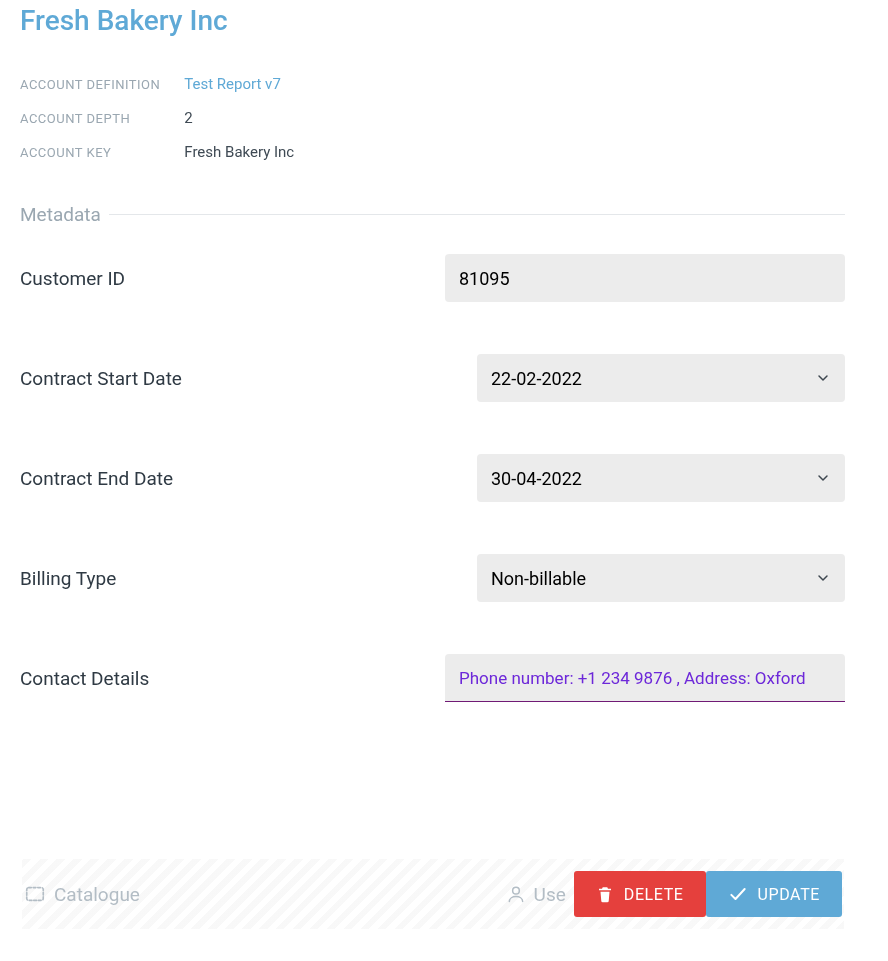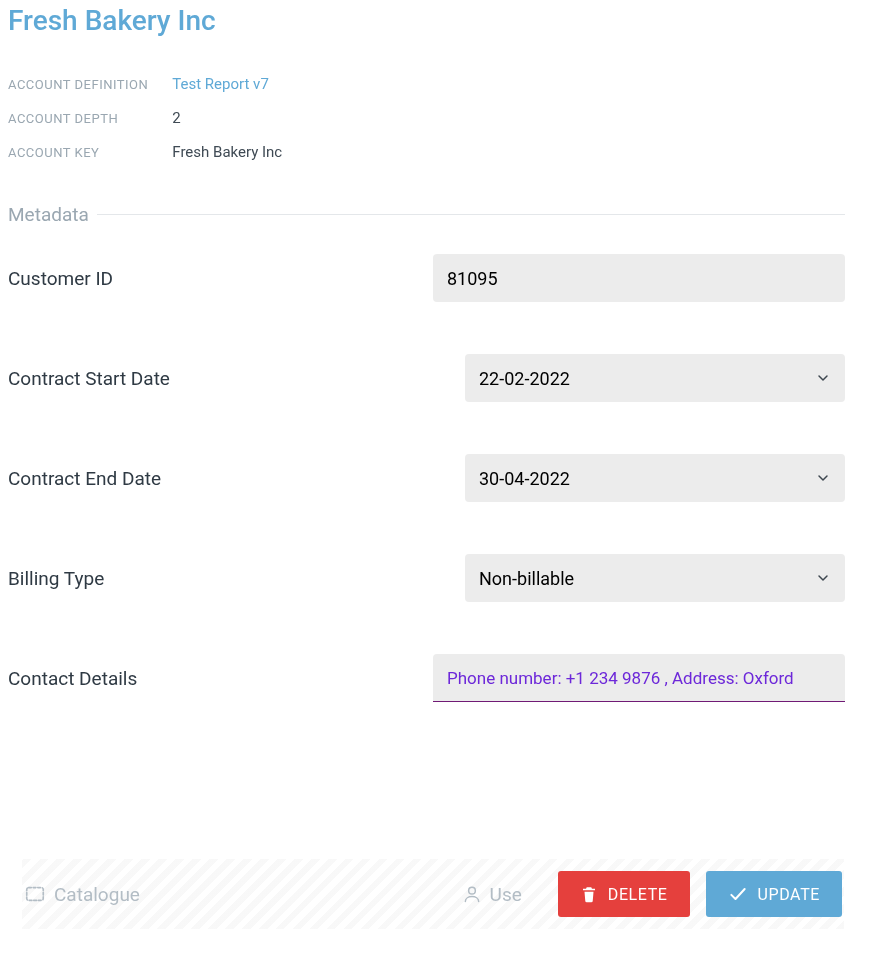--- a/index.html
+++ b/index.html
@@ -10,21 +10,21 @@
     color: #2f3a44;
     width: 888px;
     height: 961px;
     overflow: hidden;
     position: relative;
   }
   .scroll-area {
     width: 867px;
     height: 861px;
     overflow-y: scroll;
-    padding: 0 22px 0 8px;
+    padding: 0 22px 0 20px;
   }
   
   .scroll-area::-webkit-scrollbar { width: 14px; }
   .scroll-area::-webkit-scrollbar-track { background: #f1f1f1; }
   .scroll-area::-webkit-scrollbar-thumb { background: #c9c9c9; }
 
   .page-title {
     color: #5fa9d6;
     font-size: 28px;
     font-weight: 500;
@@ -100,31 +100,31 @@
     justify-content: space-between;
     
     background: repeating-linear-gradient(
       -45deg,
       rgba(200,200,200,0.12) 0 6px,
       rgba(255,255,255,0) 6px 12px
     );
     padding: 0 2px;
   }
   .footer-left { display: flex; align-items: center; gap: 8px; color: #b3bdc5; font-size: 19px; }
-  .footer-right { display: flex; align-items: center; gap: 16px; }
+  .footer-right { display: flex; align-items: center; gap: 0; }
   .footer-user { display:flex; align-items:center; gap:8px; color:#b3bdc5; font-size:19px; margin-right: 8px; }
   .btn {
     display: inline-flex; align-items: center; gap: 10px;
     height: 46px; padding: 0 22px;
     border: none; border-radius: 3px;
     font-size: 16px; letter-spacing: 0.6px;
     color: #fff; cursor: pointer;
     font-family: inherit;
   }
-  .btn-delete { background: #e5403d; margin-left: 12px; }
+  .btn-delete { background: #e5403d; }
   .btn-update { background: #5fa9d6; }
 
   svg { display: block; }
 </style>
 </head>
 <body>
 
 <div class="scroll-area">
 
   <h1 class="page-title">Fresh Bakery Inc</h1>

